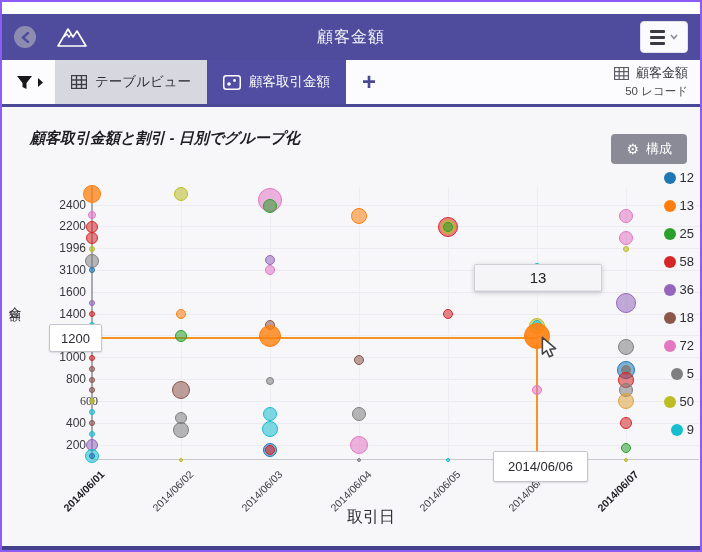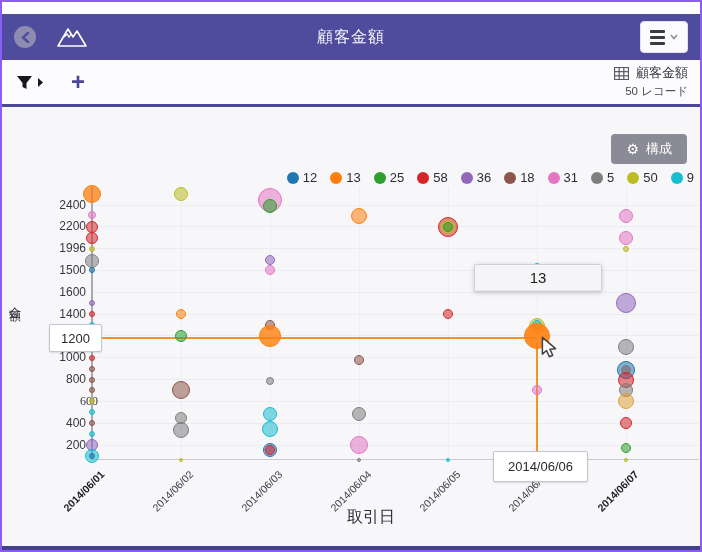--- a/index.html
+++ b/index.html
@@ -34,21 +34,21 @@
   .layer *{pointer-events:auto;}
   .gridline-h{position:absolute;height:1px;background:#ebebf1;z-index:0;}
   .gridline-v{position:absolute;width:1px;background:#ededf2;z-index:0;}
   .axis-y{position:absolute;width:2px;background:#a9a9b4;z-index:1;}
   .axis-x{position:absolute;height:1px;background:#c9c9d2;z-index:1;}
   .ytick{position:absolute;width:42px;text-align:right;font-size:12px;color:#37373d;z-index:0;}
   .xtick{position:absolute;width:80px;text-align:right;font-size:10.5px;color:#3c3c42;transform-origin:100% 0;transform:rotate(-45deg);z-index:0;white-space:nowrap;}
   .xtick.bold{font-weight:bold;color:#1a1a1e;}
   .axis-title-x{position:absolute;font-size:16px;color:#2e2e34;z-index:0;}
   .axis-title-y{position:absolute;font-size:12px;color:#2e2e34;writing-mode:vertical-rl;text-orientation:upright;letter-spacing:2px;z-index:0;}
-  .legend{position:absolute;top:168px;right:10px;display:flex;gap:13px;align-items:flex-start;z-index:4;}
+  .legend{position:absolute;top:168px;right:10px;display:flex;gap:13px;align-items:flex-end;z-index:4;flex-direction:column;}
   .legend-item{display:flex;align-items:center;gap:4px;font-size:13px;color:#2c2c32;cursor:pointer;}
   .legend-dot{width:12px;height:12px;border-radius:50%;}
   .bubble{position:absolute;border-radius:50%;box-sizing:border-box;z-index:2;}
   .cross-line-h{position:absolute;height:2px;background:#f79322;z-index:1;}
   .cross-line-v{position:absolute;width:2px;background:#f79322;z-index:1;}
   .cross-label{position:absolute;background:#fff;border:1px solid #c4c4cc;border-radius:2px;box-shadow:0 1px 2px rgba(0,0,0,.12);display:flex;align-items:center;justify-content:center;font-size:13px;color:#2a2a30;z-index:5;}
   .tooltip{position:absolute;left:472px;top:262px;width:126px;background:#fff;border:1px solid #cfcfd6;border-radius:2px;box-shadow:0 1px 5px rgba(0,0,0,.18);z-index:5;}
   .tooltip-title{background:#f5f5f7;border-bottom:1px solid #e4e4ea;text-align:center;font-size:15px;color:#222;padding:4px 0;}
   .tooltip-body{text-align:center;font-size:12.5px;color:#55555c;padding:5px 0 6px 0;}
   .cursor{position:absolute;left:539px;top:334px;z-index:6;}
@@ -87,39 +87,58 @@
 
   <div class="tabstrip">
     <div class="filter-zone">
       <svg width="17" height="17" viewBox="0 0 17 17">
         <path d="M1 2 H16 L10.5 9 V15 L6.5 13 V9 Z" fill="#17171c"></path>
       </svg>
       <svg width="6" height="9" viewBox="0 0 6 9">
         <path d="M1 0 L6 4.5 L1 9 Z" fill="#17171c"></path>
       </svg>
     </div>
+    <div class="tab inactive">
+      <svg width="16" height="14" viewBox="0 0 16 14">
+        <rect x="0.5" y="0.5" width="15" height="13" fill="none" stroke="#3c3c44" stroke-width="1.4"></rect>
+        <line x1="0" y1="5" x2="16" y2="5" stroke="#3c3c44" stroke-width="1.4"></line>
+        <line x1="0" y1="9.5" x2="16" y2="9.5" stroke="#3c3c44" stroke-width="1.4"></line>
+        <line x1="5.5" y1="0" x2="5.5" y2="14" stroke="#3c3c44" stroke-width="1.4"></line>
+        <line x1="10.5" y1="0" x2="10.5" y2="14" stroke="#3c3c44" stroke-width="1.4"></line>
+      </svg>
+      <span>テーブルビュー</span>
+    </div>
+    <div class="tab active">
+      <svg width="18" height="15" viewBox="0 0 18 15">
+        <rect x="0.75" y="0.75" width="16.5" height="13.5" rx="2.5" fill="none" stroke="#fff" stroke-width="1.5"></rect>
+        <circle cx="6" cy="9" r="1.8" fill="#fff"></circle>
+        <circle cx="11.5" cy="5.5" r="1.4" fill="#fff"></circle>
+      </svg>
+      <span>顧客取引金額</span>
+    </div>
     <div class="tab-add">
       <span>+</span>
     </div>
     <div class="src-info">
       <div class="src-line1">
         <svg width="15" height="13" viewBox="0 0 16 14">
           <rect x="0.5" y="0.5" width="15" height="13" fill="none" stroke="#5a5a64" stroke-width="1.3"></rect>
           <line x1="0" y1="5" x2="16" y2="5" stroke="#5a5a64" stroke-width="1.3"></line>
           <line x1="0" y1="9.5" x2="16" y2="9.5" stroke="#5a5a64" stroke-width="1.3"></line>
           <line x1="5.5" y1="0" x2="5.5" y2="14" stroke="#5a5a64" stroke-width="1.3"></line>
           <line x1="10.5" y1="0" x2="10.5" y2="14" stroke="#5a5a64" stroke-width="1.3"></line>
         </svg>
         <span>顧客金額</span>
       </div>
       <div class="src-line2">50 レコード</div>
     </div>
   </div>
 
   <div class="content">
+    <div class="panel-title">顧客取引金額と割引 - 日別でグループ化</div>
     <button class="config-btn">
       <span class="gear">⚙</span>
       <span>構成</span>
     </button>
   </div>
 
   <div class="layer">
     <div class="legend" id="legend">
         <div class="legend-item">
           <div class="legend-dot" style="background: rgb(31, 119, 180);"></div>
@@ -140,21 +159,21 @@
         <div class="legend-item">
           <div class="legend-dot" style="background: rgb(148, 103, 189);"></div>
           <span>36</span>
         </div>
         <div class="legend-item">
           <div class="legend-dot" style="background: rgb(140, 86, 75);"></div>
           <span>18</span>
         </div>
         <div class="legend-item">
           <div class="legend-dot" style="background: rgb(227, 119, 194);"></div>
-          <span>31</span>
+          <span>72</span>
         </div>
         <div class="legend-item">
           <div class="legend-dot" style="background: rgb(127, 127, 127);"></div>
           <span>5</span>
         </div>
         <div class="legend-item">
           <div class="legend-dot" style="background: rgb(188, 189, 34);"></div>
           <span>50</span>
         </div>
         <div class="legend-item">
@@ -173,21 +192,21 @@
         <div class="ytick" style="left: 42px; top: 370px;">800</div>
         <div class="gridline-h" style="left: 90px; top: 355px; width: 607px;"></div>
         <div class="ytick" style="left: 42px; top: 348px;">1000</div>
         <div class="gridline-h" style="left: 90px; top: 333px; width: 607px;"></div>
         <div class="ytick" style="left: 42px; top: 326px;">1200</div>
         <div class="gridline-h" style="left: 90px; top: 312px; width: 607px;"></div>
         <div class="ytick" style="left: 42px; top: 305px;">1400</div>
         <div class="gridline-h" style="left: 90px; top: 290px; width: 607px;"></div>
         <div class="ytick" style="left: 42px; top: 283px;">1600</div>
         <div class="gridline-h" style="left: 90px; top: 268px; width: 607px;"></div>
-        <div class="ytick" style="left: 42px; top: 261px;">1500</div>
+        <div class="ytick" style="left: 42px; top: 261px;">3100</div>
         <div class="gridline-h" style="left: 90px; top: 246px; width: 607px;"></div>
         <div class="ytick" style="left: 42px; top: 239px;">1996</div>
         <div class="gridline-h" style="left: 90px; top: 224px; width: 607px;"></div>
         <div class="ytick" style="left: 42px; top: 217px;">2200</div>
         <div class="gridline-h" style="left: 90px; top: 203px; width: 607px;"></div>
         <div class="ytick" style="left: 42px; top: 196px;">2400</div>
         <div class="gridline-v" style="left: 90px; top: 185px; height: 272px;"></div>
         <div class="xtick bold" style="left: 16px; top: 466px;">2014/06/01</div>
         <div class="gridline-v" style="left: 179px; top: 185px; height: 272px;"></div>
         <div class="xtick" style="left: 105px; top: 466px;">2014/06/02</div>

